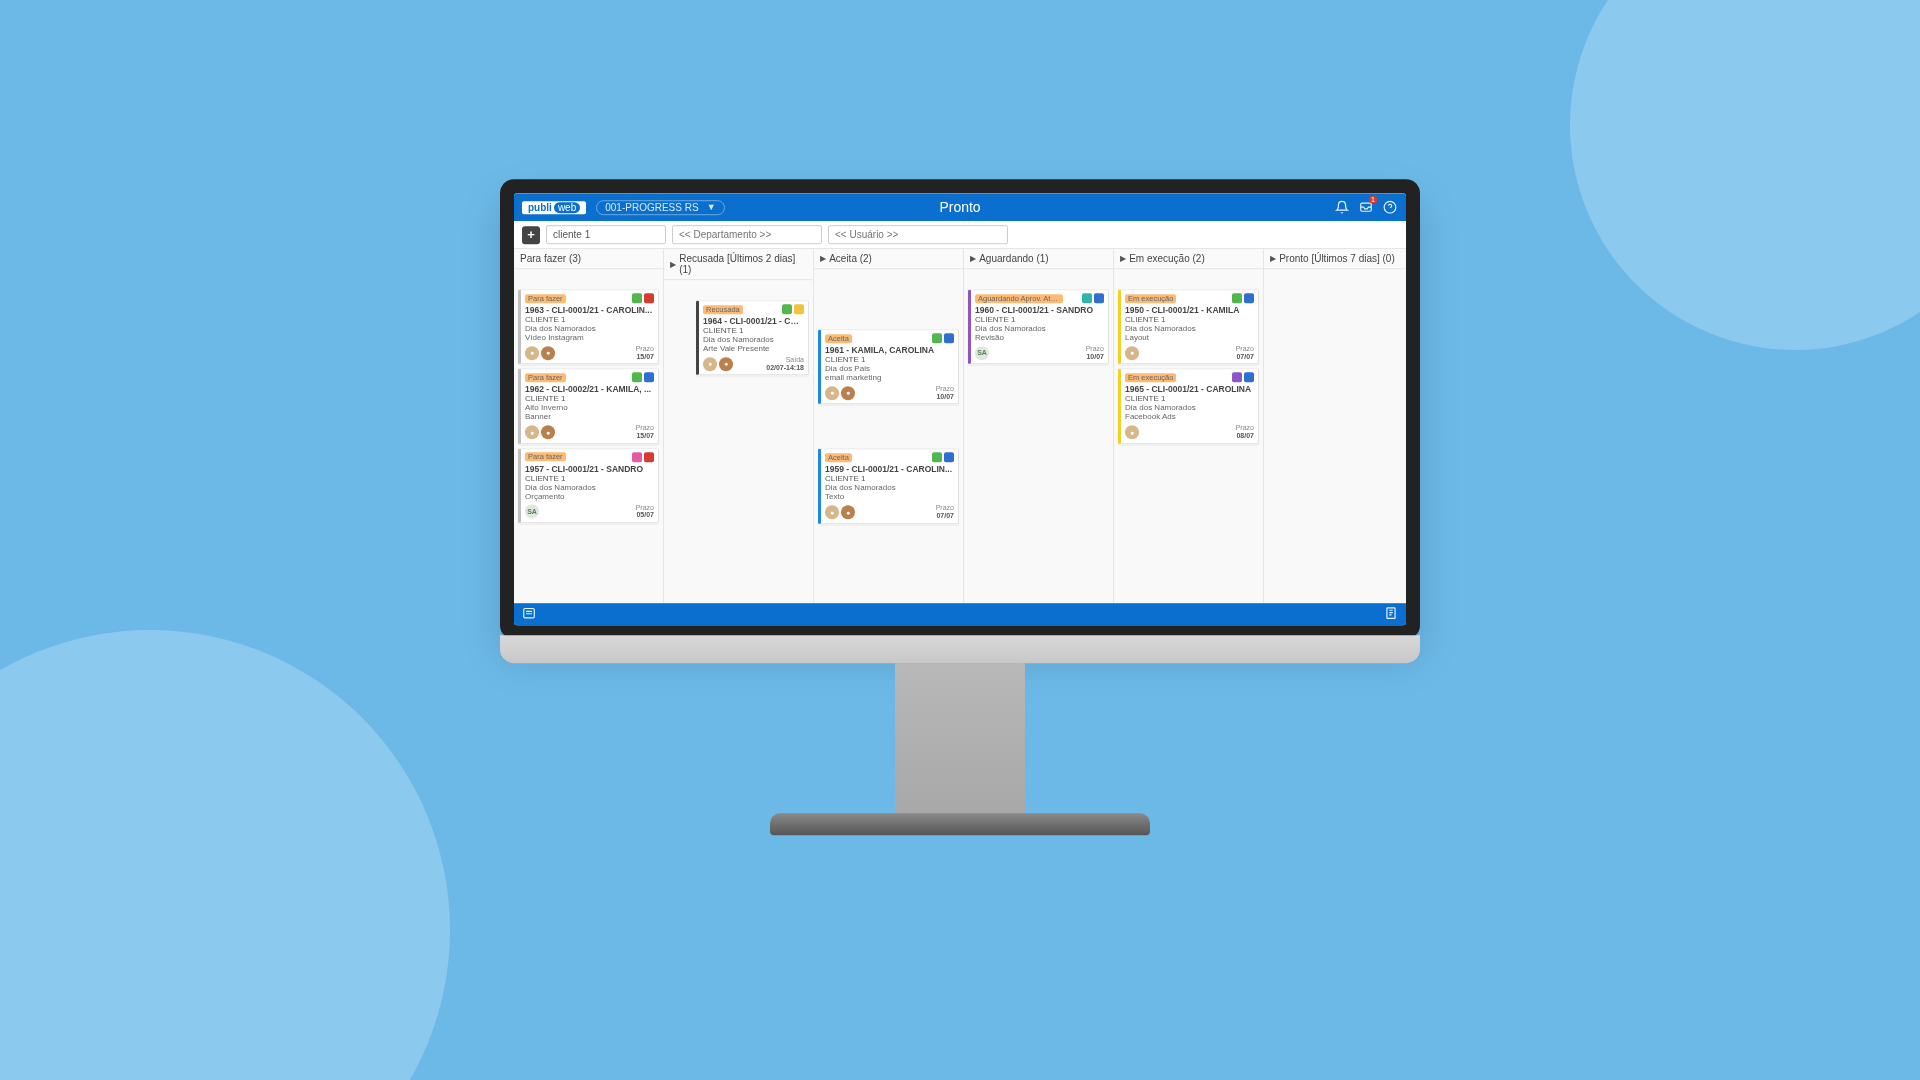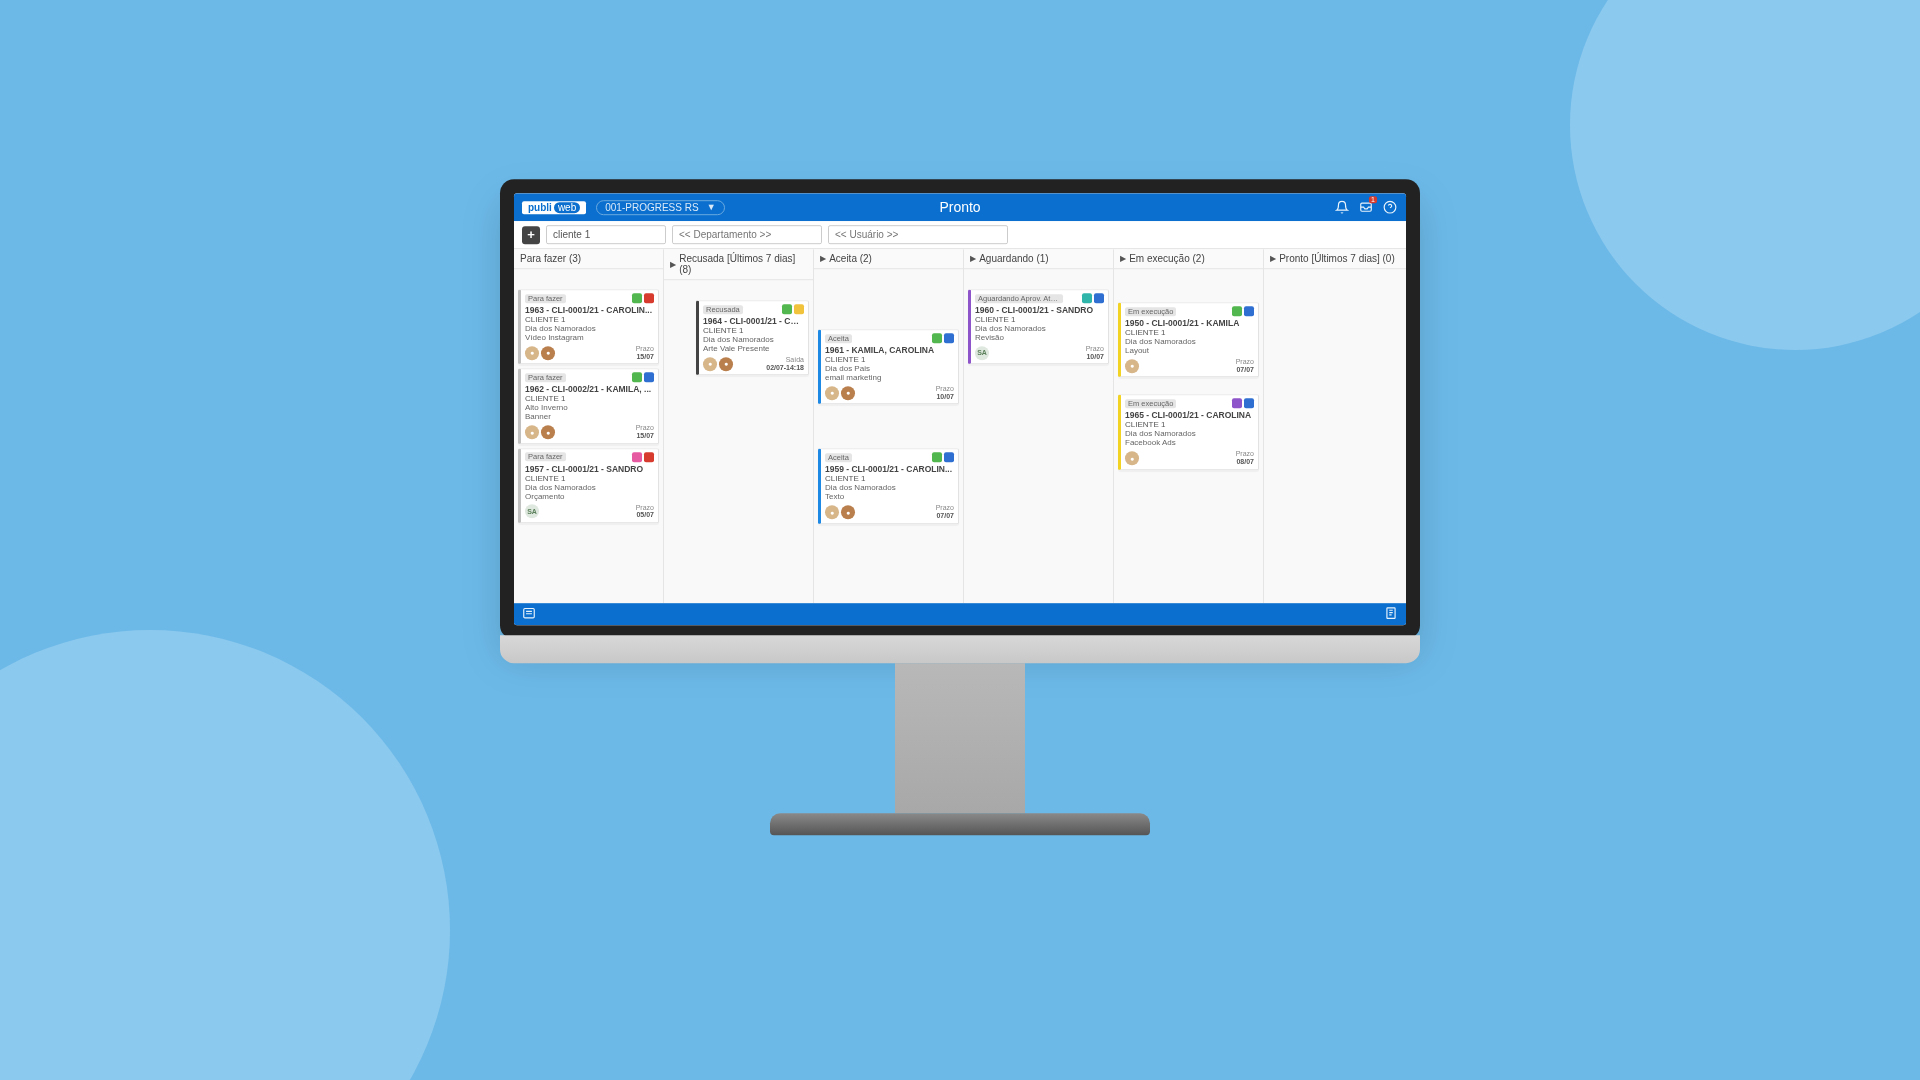--- a/index.html
+++ b/index.html
@@ -43,25 +43,25 @@
   .col { width: 150px; flex: 0 0 150px; border-right: 1px solid #e5e5e5; display: flex; flex-direction: column; background: #f9f9f9; gap: 16px; }
   .col.last { border-right: none; }
   .col-header { padding: 4px 6px; font-size: 10px; color: #444; display: flex; align-items: center; gap: 3px; border-bottom: 1px solid #e5e5e5; background: #fafafa; }
   .col-header .tri { font-size: 8px; color: #555; }
   .col-body { flex: 1; padding: 4px; display: flex; flex-direction: column; gap: 4px; overflow: hidden; }
 
   .card { background: #fff; border: 1px solid #e2e2e2; border-radius: 2px; border-left: 3px solid transparent; padding: 3px 4px; font-size: 8.5px; color: #444; box-shadow: 0 1px 1px rgba(0,0,0,0.04); }
   .card.bc-gray   { border-left-color: #c0c0c0; }
   .card.bc-blue   { border-left-color: #1e88e5; margin-top: 40px; }
   .card.bc-purple { border-left-color: #8e54c9; }
-  .card.bc-yellow { border-left-color: #f2d223; margin-top: 13px; }
+  .card.bc-yellow { border-left-color: #f2d223; }
   .card.bc-dark   { border-left-color: #444; margin-left: 28px; }
 
   .c-row1 { display: flex; align-items: center; justify-content: space-between; margin-bottom: 2px; }
-  .status-pill { background: #e5e5e5; border-radius: 2px; padding: 0 3px; font-size: 7.5px; color: #666; white-space: nowrap; overflow: hidden; text-overflow: ellipsis; max-width: 88px; }
+  .status-pill { background: #fdba74; border-radius: 2px; padding: 0 3px; font-size: 7.5px; color: #666; white-space: nowrap; overflow: hidden; text-overflow: ellipsis; max-width: 88px; }
   .dots { display: flex; gap: 2px; }
   .dot { width: 10px; height: 10px; border-radius: 2px; display: flex; align-items: center; justify-content: center; font-size: 7px; color: #fff; }
   .dot.green  { background: #51b74e; }
   .dot.red    { background: #d63b2d; }
   .dot.blue   { background: #2f6fd1; }
   .dot.teal   { background: #2fb5a9; }
   .dot.pink   { background: #e65aa1; }
   .dot.yellow { background: #f1c23c; }
   .dot.purple { background: #8e54c9; }
 
@@ -207,21 +207,21 @@
                     <span class="val">05/07</span>
                   </div>
                 </div>
               </div>
             </div>
         </div>
 
         <div class="col">
           <div class="col-header">
             <span class="tri">▶</span>
-            <span>Recusada [Últimos 7 dias] (8)</span>
+            <span>Recusada [Últimos 2 dias] (1)</span>
           </div>
           <div class="col-body">
               <div class="card bc-dark">
                 <div class="c-row1">
                   <span class="status-pill">Recusada</span>
                   <span class="dots">
                     <span class="dot green"></span>
                     <span class="dot yellow"></span>
                   </span>
                 </div>

